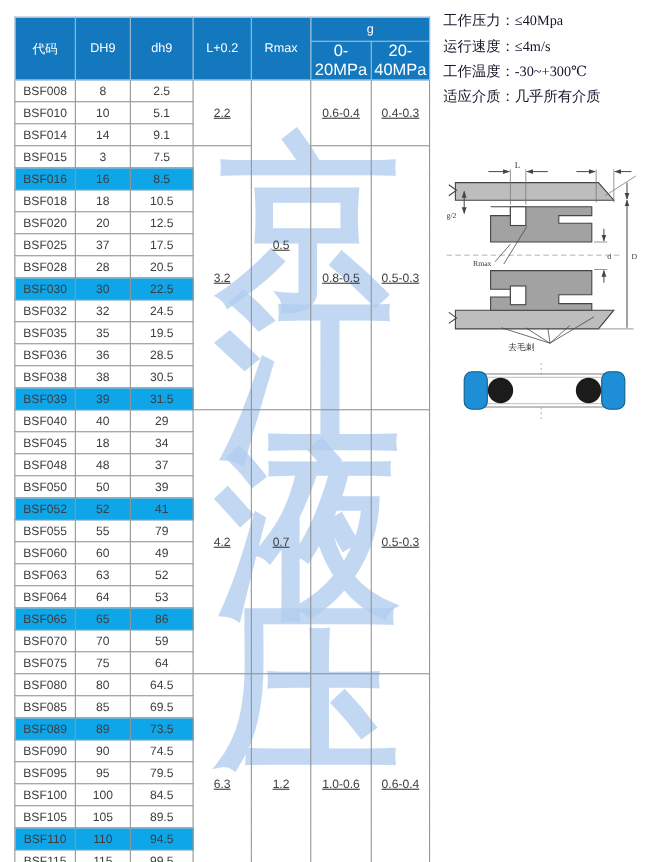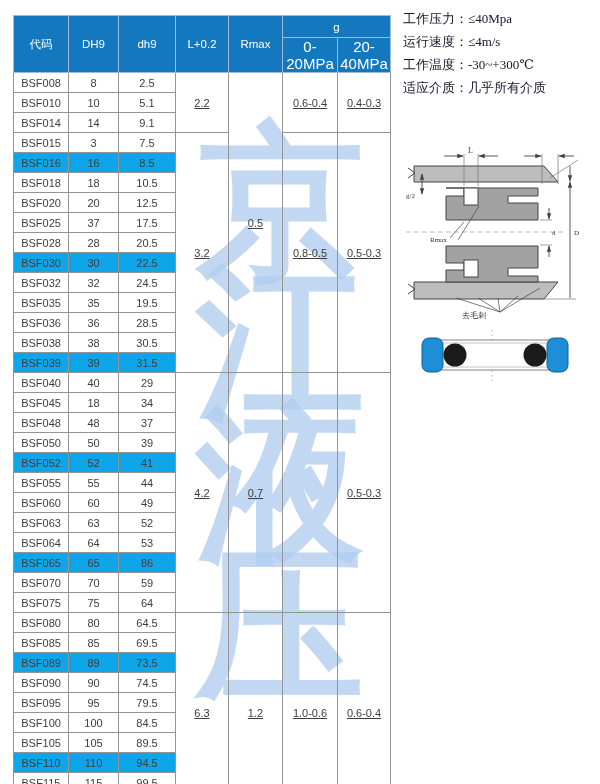--- a/index.html
+++ b/index.html
@@ -178,21 +178,21 @@
           <td>39</td>
         </tr>
         <tr>
           <td class="hl">BSF052</td>
           <td class="hl">52</td>
           <td class="hl">41</td>
         </tr>
         <tr>
           <td>BSF055</td>
           <td>55</td>
-          <td>44</td>
+          <td>79</td>
         </tr>
         <tr>
           <td>BSF060</td>
           <td>60</td>
           <td>49</td>
         </tr>
         <tr>
           <td>BSF063</td>
           <td>63</td>
           <td>52</td>

